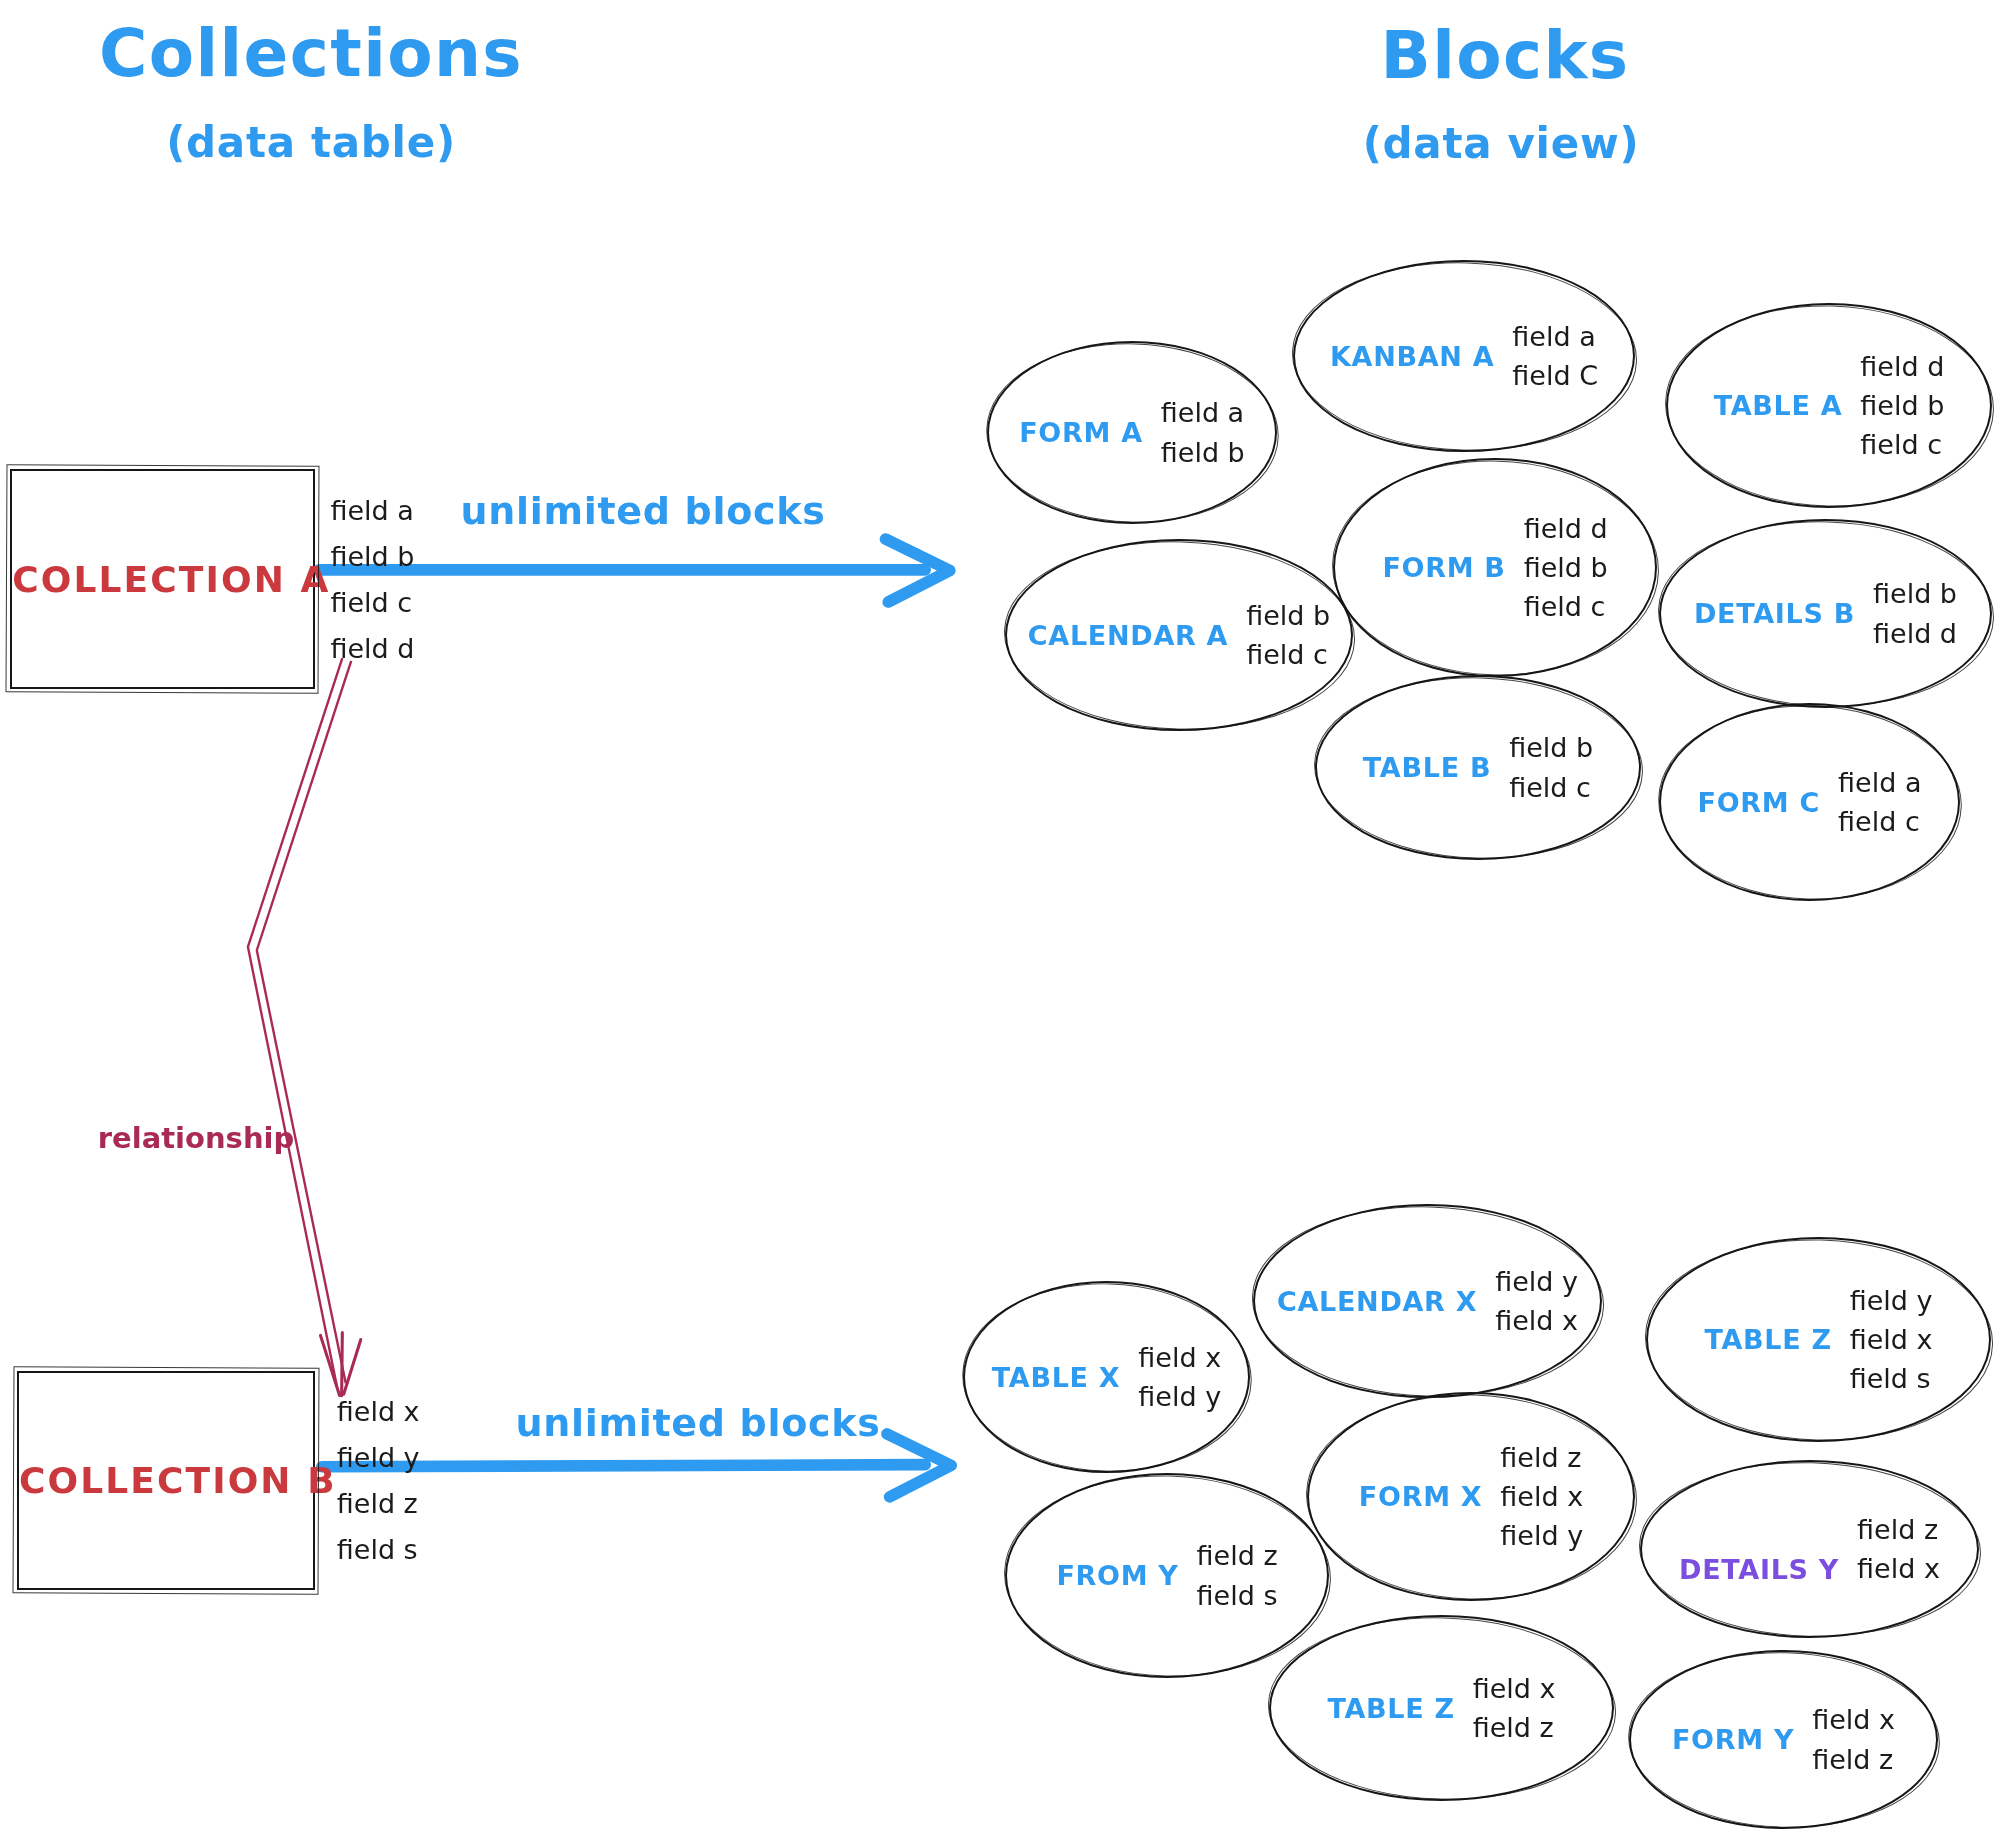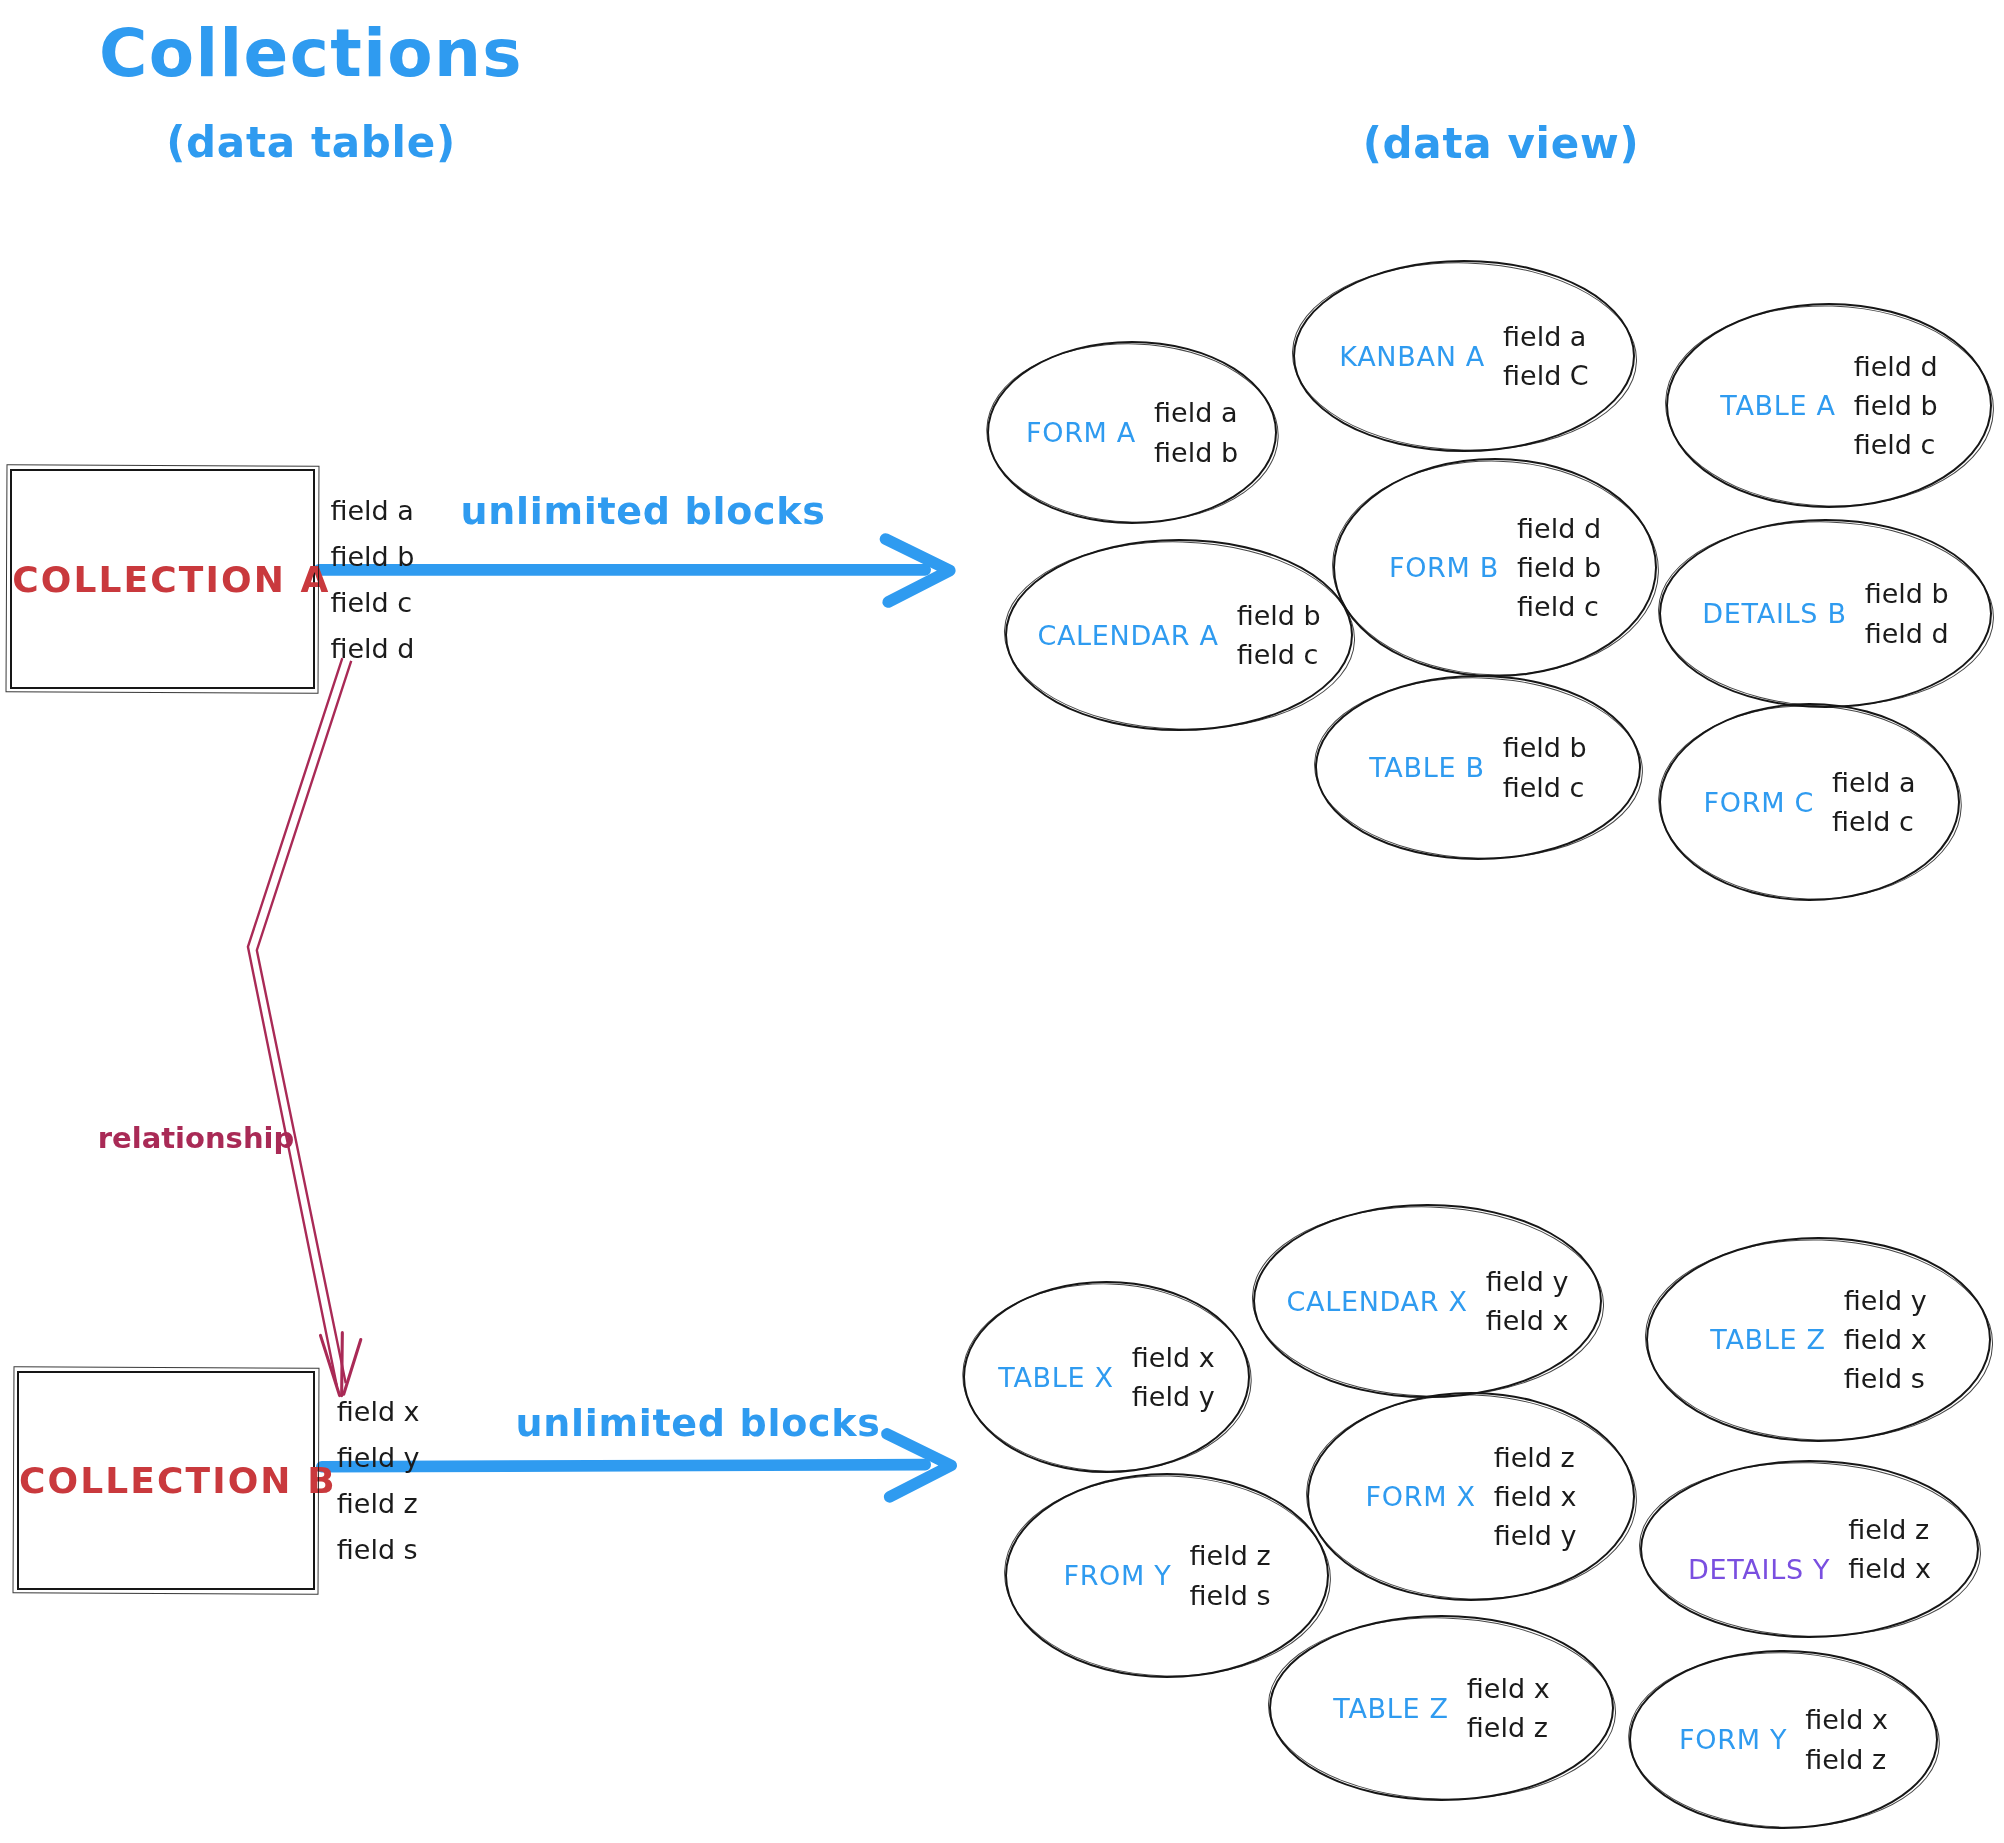--- a/index.html
+++ b/index.html
@@ -36,21 +36,21 @@
 
   .block{
     position:absolute;border:2.1px solid var(--ink);border-radius:50%;
     display:flex;align-items:center;justify-content:center;gap:18px;
     box-sizing:border-box;background:transparent;
   }
   .block::before{
     content:"";position:absolute;inset:-1.4px;border:1.4px solid rgba(22,22,22,.8);
     border-radius:50%;transform:rotate(1.6deg) scale(1.012,.985);pointer-events:none;
   }
-  .blabel{font-weight:400;font-size:27px;color:var(--blue);letter-spacing:0.7px;white-space:nowrap;}
+  .blabel{font-weight:700;font-size:27px;color:var(--blue);letter-spacing:0.7px;white-space:nowrap;}
   .blabel.purple{color:var(--purple);margin-top:40px;}
   .bfields{display:flex;flex-direction:column;gap:8.2px;font-size:27px;color:#1b1b1b;text-align:left;}
   .bfields span{white-space:nowrap;}
 </style>
 </head>
 <body>
 
 <div id="canvas">
 
   <svg class="layer" width="2005" height="1843" viewBox="0 0 2930 2694">
@@ -71,20 +71,21 @@
     </g>
     <g>
       <path d="M468 1952 L496 2040" stroke="#a92a56" stroke-width="4.5" stroke-linecap="round" fill="none"></path>
       <path d="M500 1948 L499 2040" stroke="#a92a56" stroke-width="4.5" stroke-linecap="round" fill="none"></path>
       <path d="M527 1958 L502 2038" stroke="#a92a56" stroke-width="4.5" stroke-linecap="round" fill="none"></path>
     </g>
   </svg>
 
   <div class="centered h1" style="left:311px;top:53px;">Collections</div>
   <div class="centered h2" style="left:311px;top:142px;">(data table)</div>
+  <div class="centered h1" style="left:1505px;top:55px;">Blocks</div>
   <div class="centered h2" style="left:1501px;top:143px;">(data view)</div>
 
   <div class="centered alabel" style="left:643px;top:511px;">unlimited blocks</div>
   <div class="centered alabel" style="left:698px;top:1423px;">unlimited blocks</div>
   <div class="centered rlabel" style="left:196px;top:1138px;">relationship</div>
 
   <div class="colbox" style="left:10.3px;top:469px;width:305px;height:220px;">
     <div class="colname">COLLECTION A</div>
     <div class="colfields">
       <span>field a</span>

